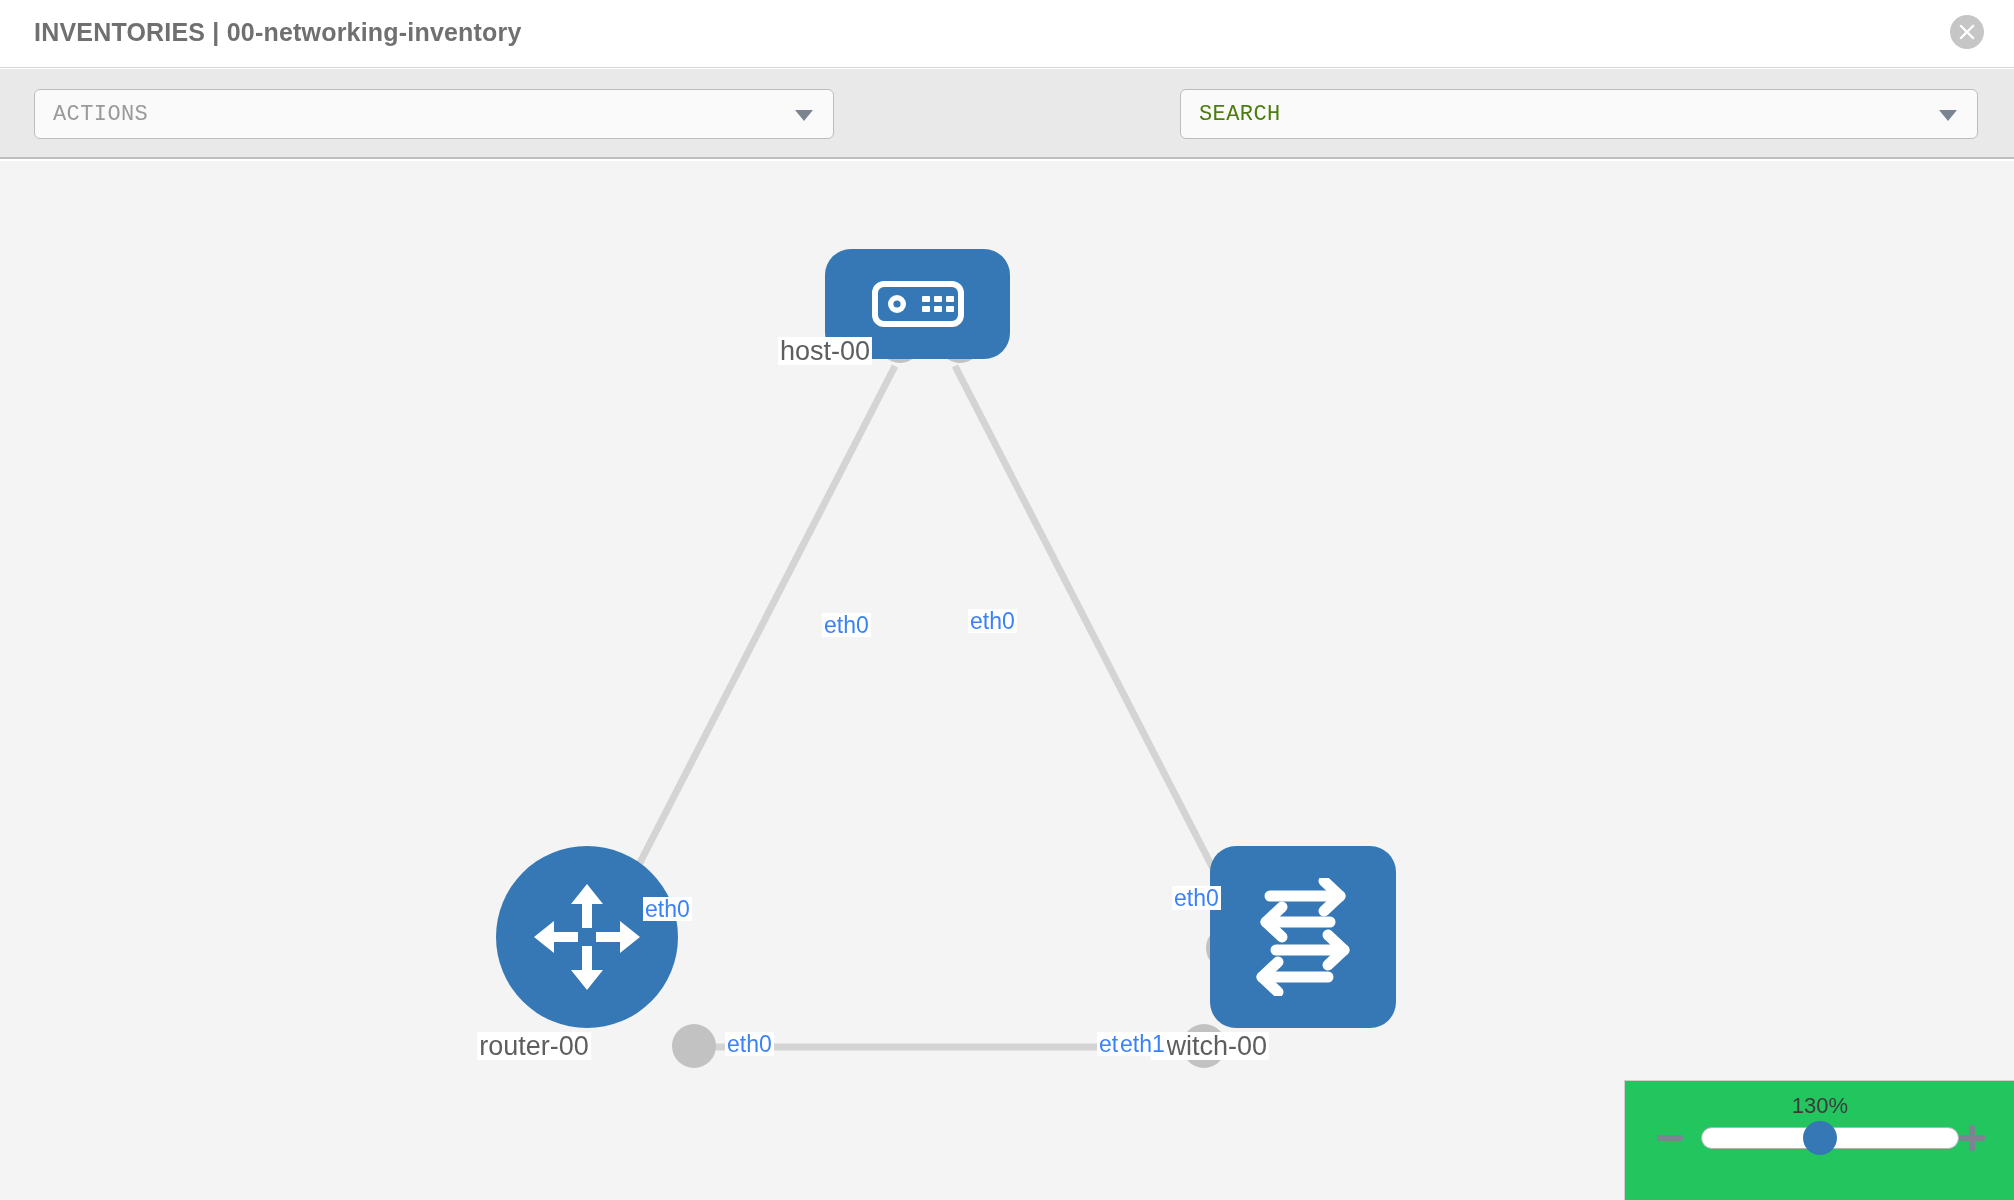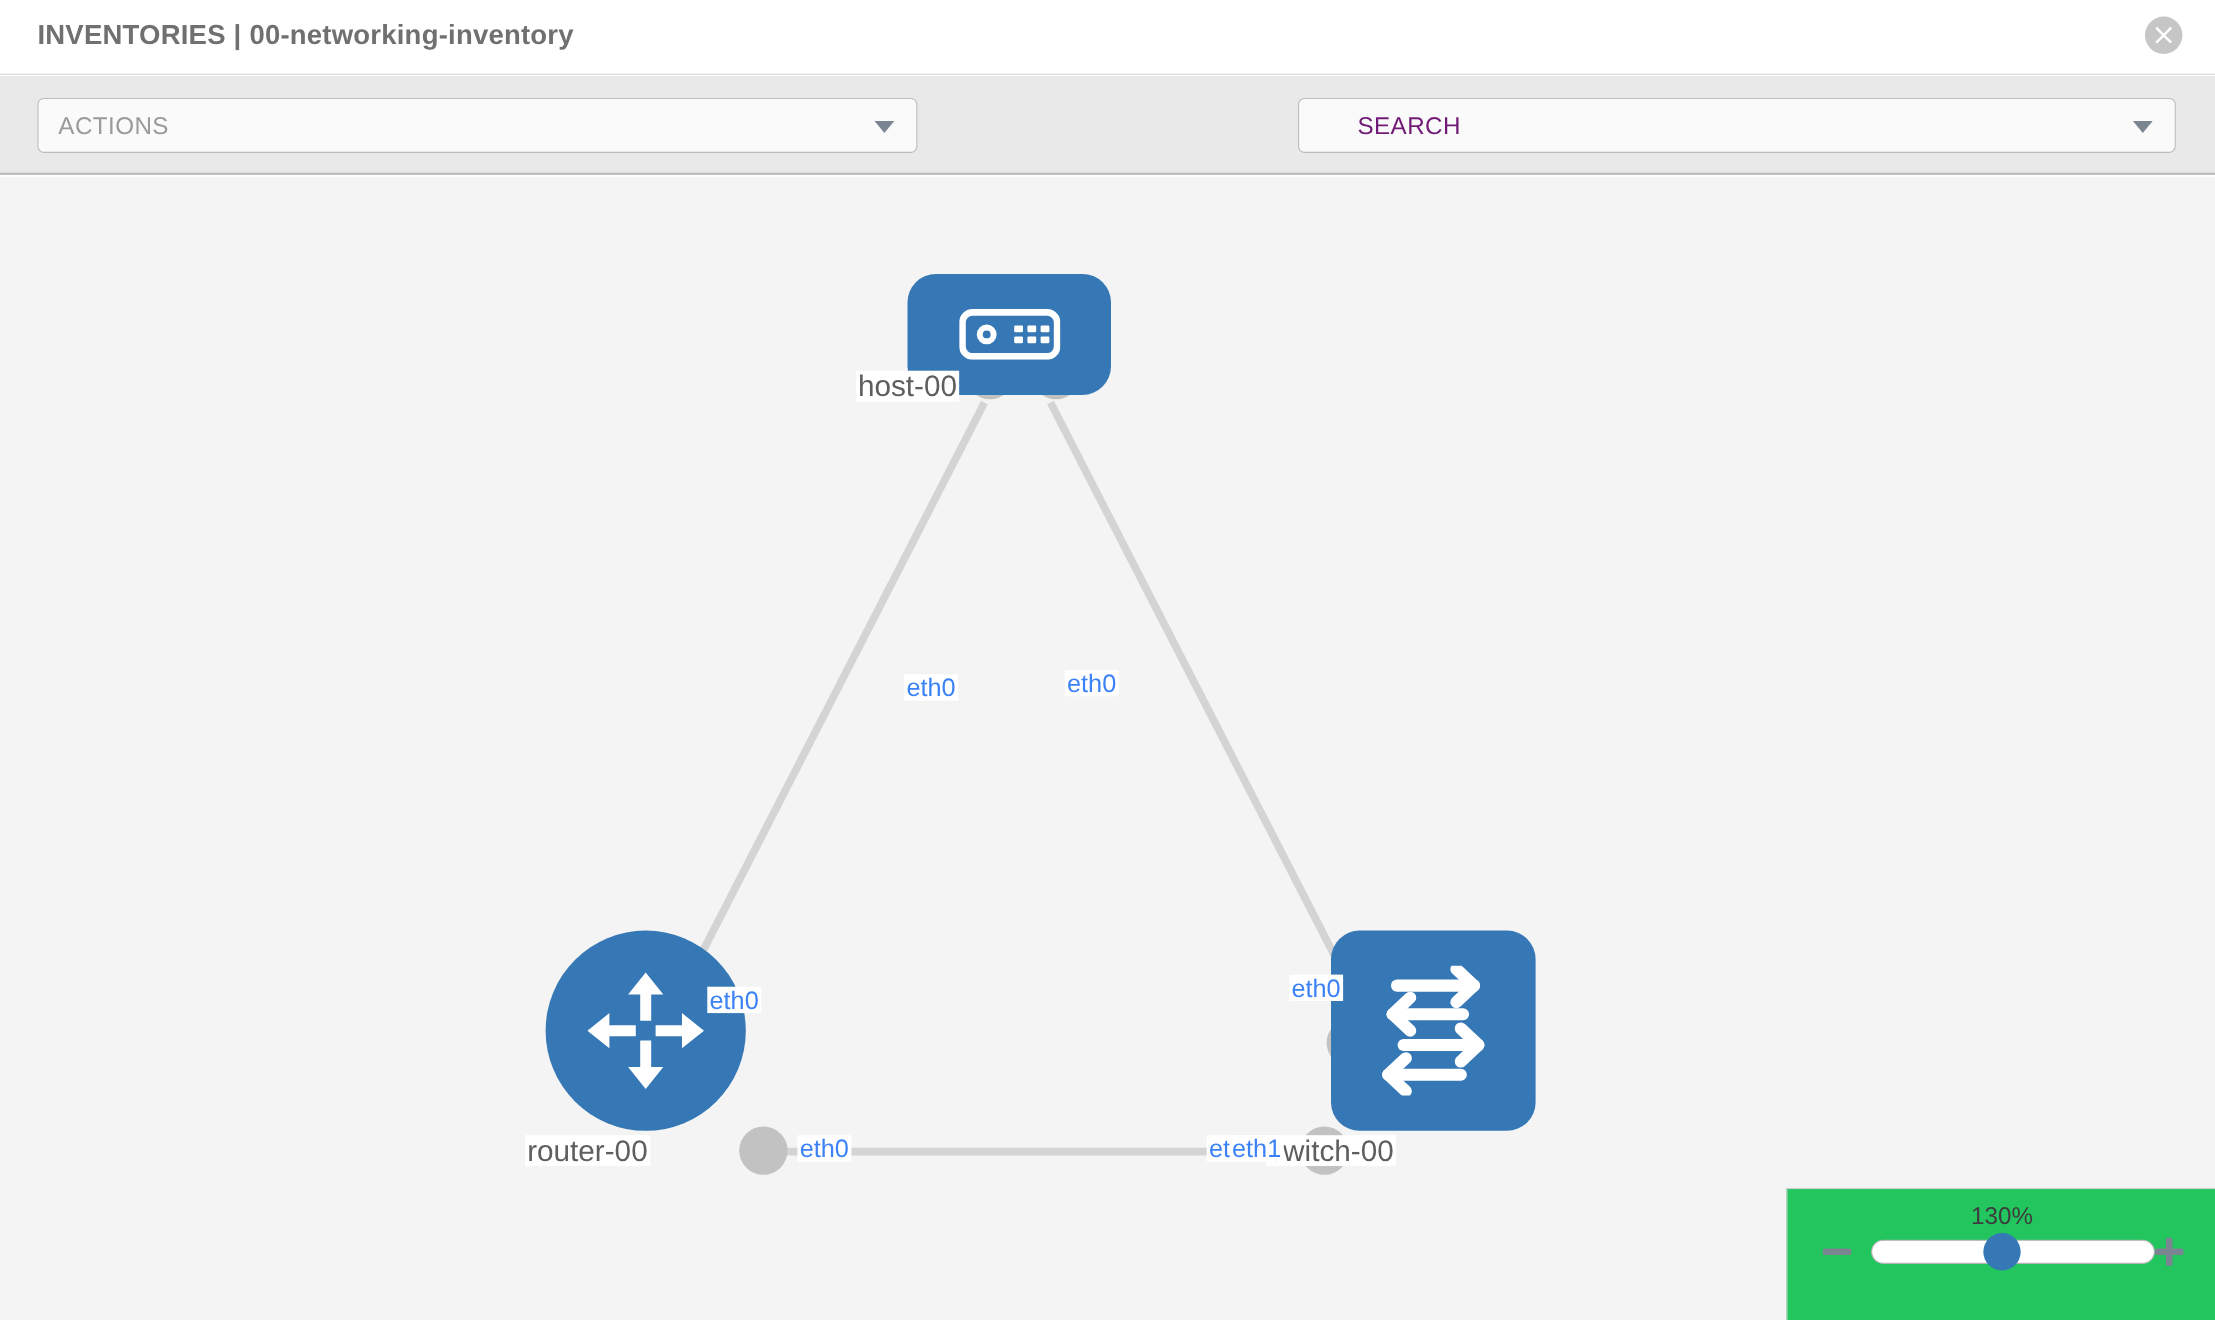--- a/index.html
+++ b/index.html
@@ -31,20 +31,21 @@
     background: #c6c6c6; cursor: pointer;
   }
   .close-btn svg { display: block; }
 
   
   .toolbar {
     position: absolute; top: 69px; left: 0;
     width: 2014px; height: 90px;
     background: #e9e9e9;
     border-bottom: 2px solid #bdbdbd;
+    font-family: Liberation Mono, monospace;
   }
   .actions-select {
     position: absolute; left: 34px; top: 20px;
     width: 800px; height: 50px;
     background: #fafafa;
     border: 1px solid #bdbdbd; border-radius: 6px;
     cursor: pointer;
   }
   .actions-select .label {
     position: absolute; left: 18px; top: 12px;
@@ -65,21 +66,21 @@
   .tool-icon.key    { left: 1108px; }
   .search-select {
     position: absolute; left: 1180px; top: 20px;
     width: 798px; height: 50px;
     background: #fafafa;
     border: 1px solid #bdbdbd; border-radius: 6px;
     cursor: text;
   }
   .search-select .label {
     position: absolute; left: 18px; top: 12px;
-    font-size: 22px; color: #701a75; letter-spacing: .4px; margin-left: 35px;
+    font-size: 22px; color: #4d7c0f; letter-spacing: .4px;
   }
 
   
   .canvas {
     position: absolute; top: 161px; left: 0;
     width: 2014px; height: 1039px;
     background: #f4f4f4;
     overflow: hidden;
     text-decoration: underline;
   }

